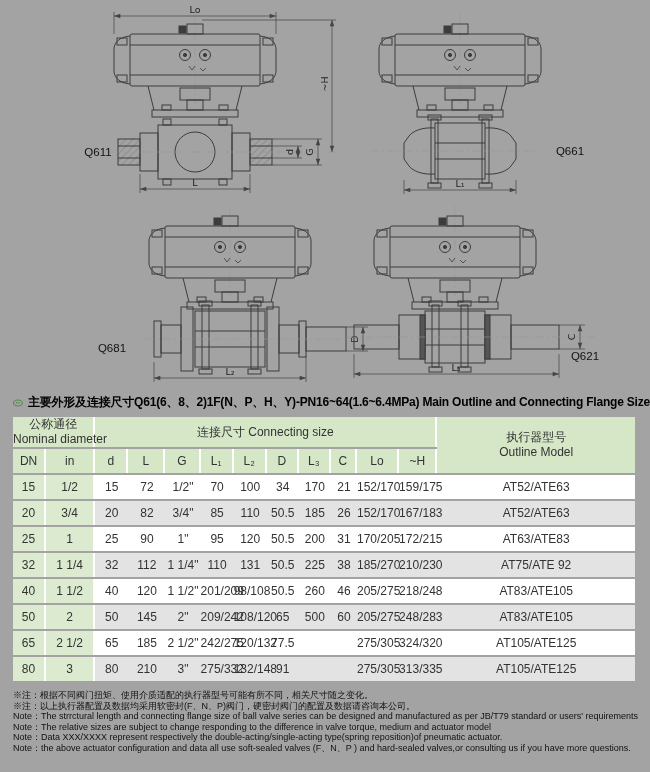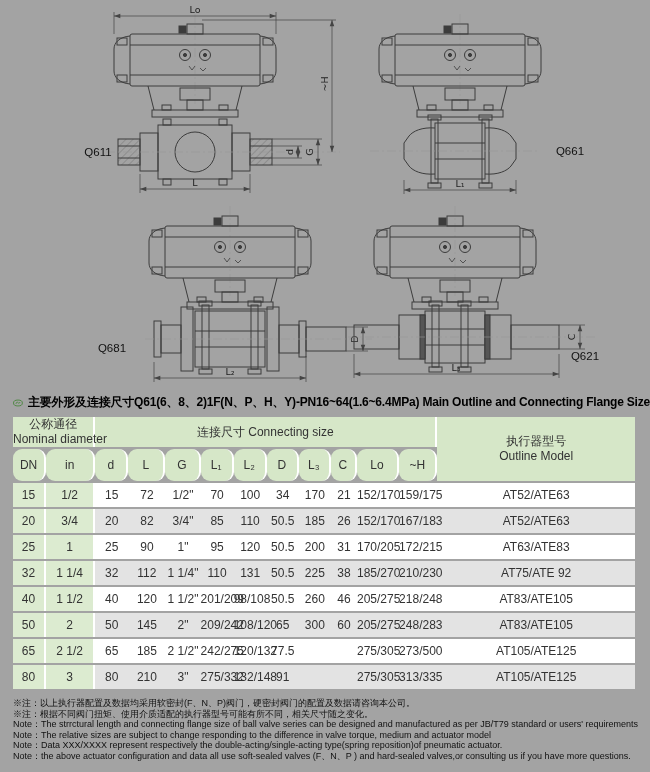--- a/index.html
+++ b/index.html
@@ -13,21 +13,21 @@
   .dim-text{font-size:9.5px;fill:#222;font-family:"DejaVu Sans",sans-serif;}
   .title-row{display:flex;align-items:center;gap:5px;margin:2px 0 4px 13px;justify-content:center;}
   .title{font-weight:bold;font-size:12px;color:#000;white-space:nowrap;letter-spacing:-0.2px;}
   table.spec{border-collapse:separate;border-spacing:0 2px;table-layout:fixed;
              width:622px;margin:2px 0 0 13px;font-size:12px;color:#333;}
   table.spec th,table.spec td{padding:0;font-weight:normal;text-align:center;
              vertical-align:middle;white-space:nowrap;overflow:visible;line-height:1.25;}
   th.hdr{background:#d6e7c8;}
   .sep{border-right:2px solid #fff;}
   td.grn{background:#dcebd0;border-right:2px solid #fff;}
-  th.h1{height:30px;} th.h2{height:32px;border-radius:9px;}
+  th.h1{height:30px;} th.h2{height:24px;}
   tr.dr td{height:24px;}
   tr.r-w td.c,tr.r-w td.act{background:#ffffff;}
   tr.r-g td.c,tr.r-g td.act{background:#e3e3e3;}
   td.act,th.act{padding-right:88px;}
   .notes{margin:7px 0 0 13px;font-size:9px;line-height:10.6px;color:#111;}
   .notes div{white-space:nowrap;}
 </style>
 </head>
 <body>
 
@@ -343,39 +343,39 @@
       </tr>
       <tr class="dr r-g">
         <td class="grn">50</td>
         <td class="grn">2</td>
         <td class="c">50</td>
         <td class="c">145</td>
         <td class="c">2"</td>
         <td class="c">209/242</td>
         <td class="c">108/120</td>
         <td class="c">65</td>
-        <td class="c">300</td>
+        <td class="c">500</td>
         <td class="c">60</td>
         <td class="c">205/275</td>
         <td class="c">248/283</td>
         <td class="act">AT83/ATE105</td>
       </tr>
       <tr class="dr r-w">
         <td class="grn">65</td>
         <td class="grn">2 1/2</td>
         <td class="c">65</td>
         <td class="c">185</td>
         <td class="c">2 1/2"</td>
         <td class="c">242/275</td>
         <td class="c">120/132</td>
         <td class="c">77.5</td>
         <td class="c"></td>
         <td class="c"></td>
         <td class="c">275/305</td>
-        <td class="c">273/500</td>
+        <td class="c">324/320</td>
         <td class="act">AT105/ATE125</td>
       </tr>
       <tr class="dr r-g">
         <td class="grn">80</td>
         <td class="grn">3</td>
         <td class="c">80</td>
         <td class="c">210</td>
         <td class="c">3"</td>
         <td class="c">275/332</td>
         <td class="c">132/148</td>
@@ -383,21 +383,21 @@
         <td class="c"></td>
         <td class="c"></td>
         <td class="c">275/305</td>
         <td class="c">313/335</td>
         <td class="act">AT105/ATE125</td>
       </tr>
     </tbody>
   </table>
 
   <div class="notes">
+    <div>※注：根据不同阀门扭矩、使用介质适配的执行器型号可能有所不同，相关尺寸随之变化。</div>
     <div>※注：以上执行器配置及数据均采用软密封(F、N、P)阀门，硬密封阀门的配置及数据请咨询本公司。</div>
-    <div>※注：根据不同阀门扭矩、使用介质适配的执行器型号可能有所不同，相关尺寸随之变化。</div>
     <div>Note：The strrctural length and connecting flange size of ball valve series can be designed and manufactured as per JB/T79 standard or users' requirements</div>
     <div>Note：The relative sizes are subject to change responding to the difference in valve torque, medium and actuator model</div>
     <div>Note：Data XXX/XXXX   represent respectively the double-acting/single-acting type(spring reposition)of pneumatic actuator.</div>
     <div>Note：the above actuator  configuration and data  all use soft-sealed valves (F、N、P ) and  hard-sealed valves,or consulting us if you have more questions.</div>
   </div>
 
 </div>
 
 </body></html>

